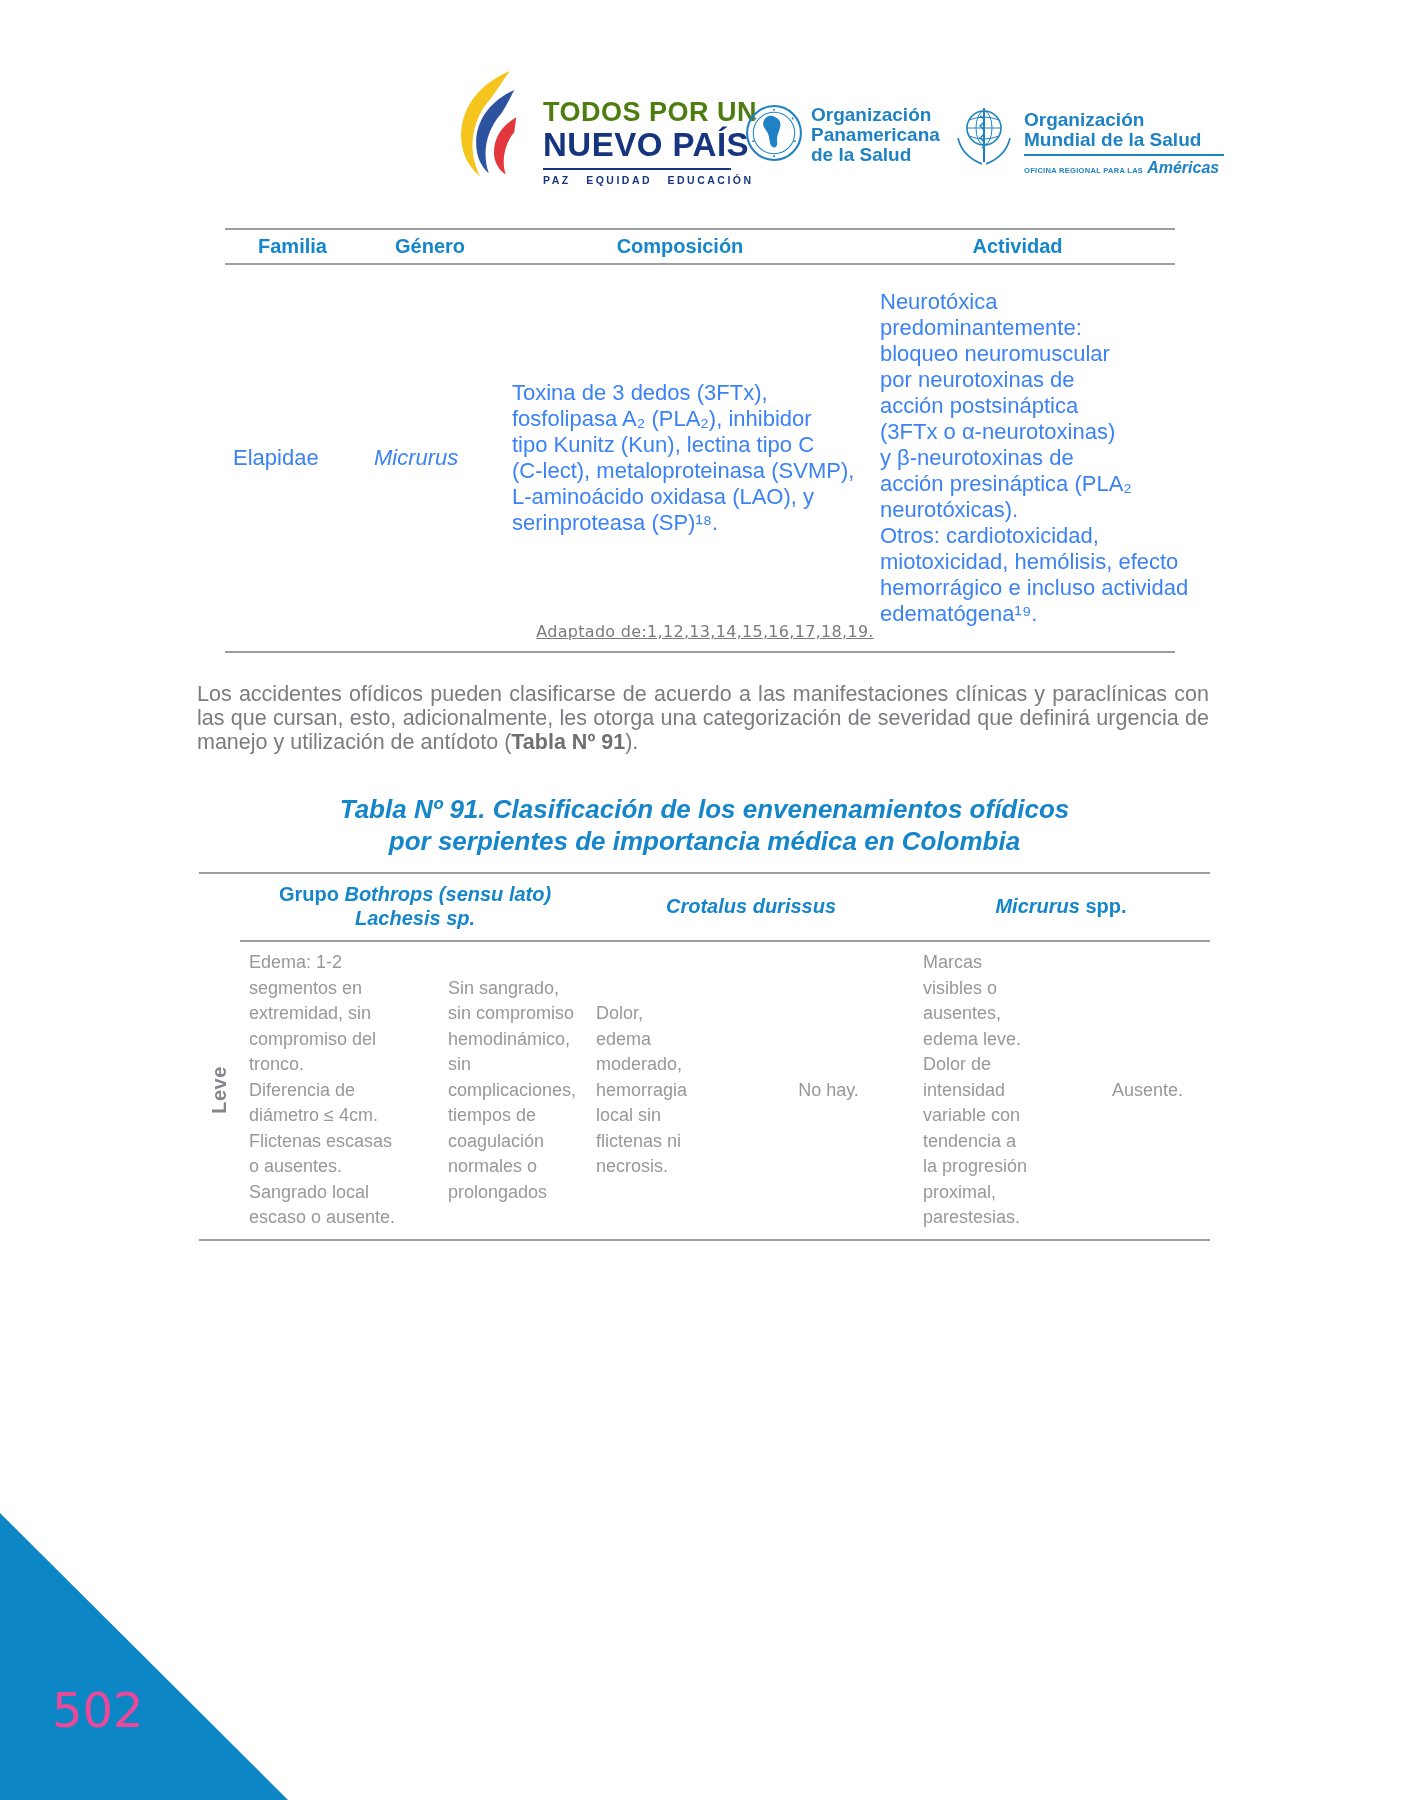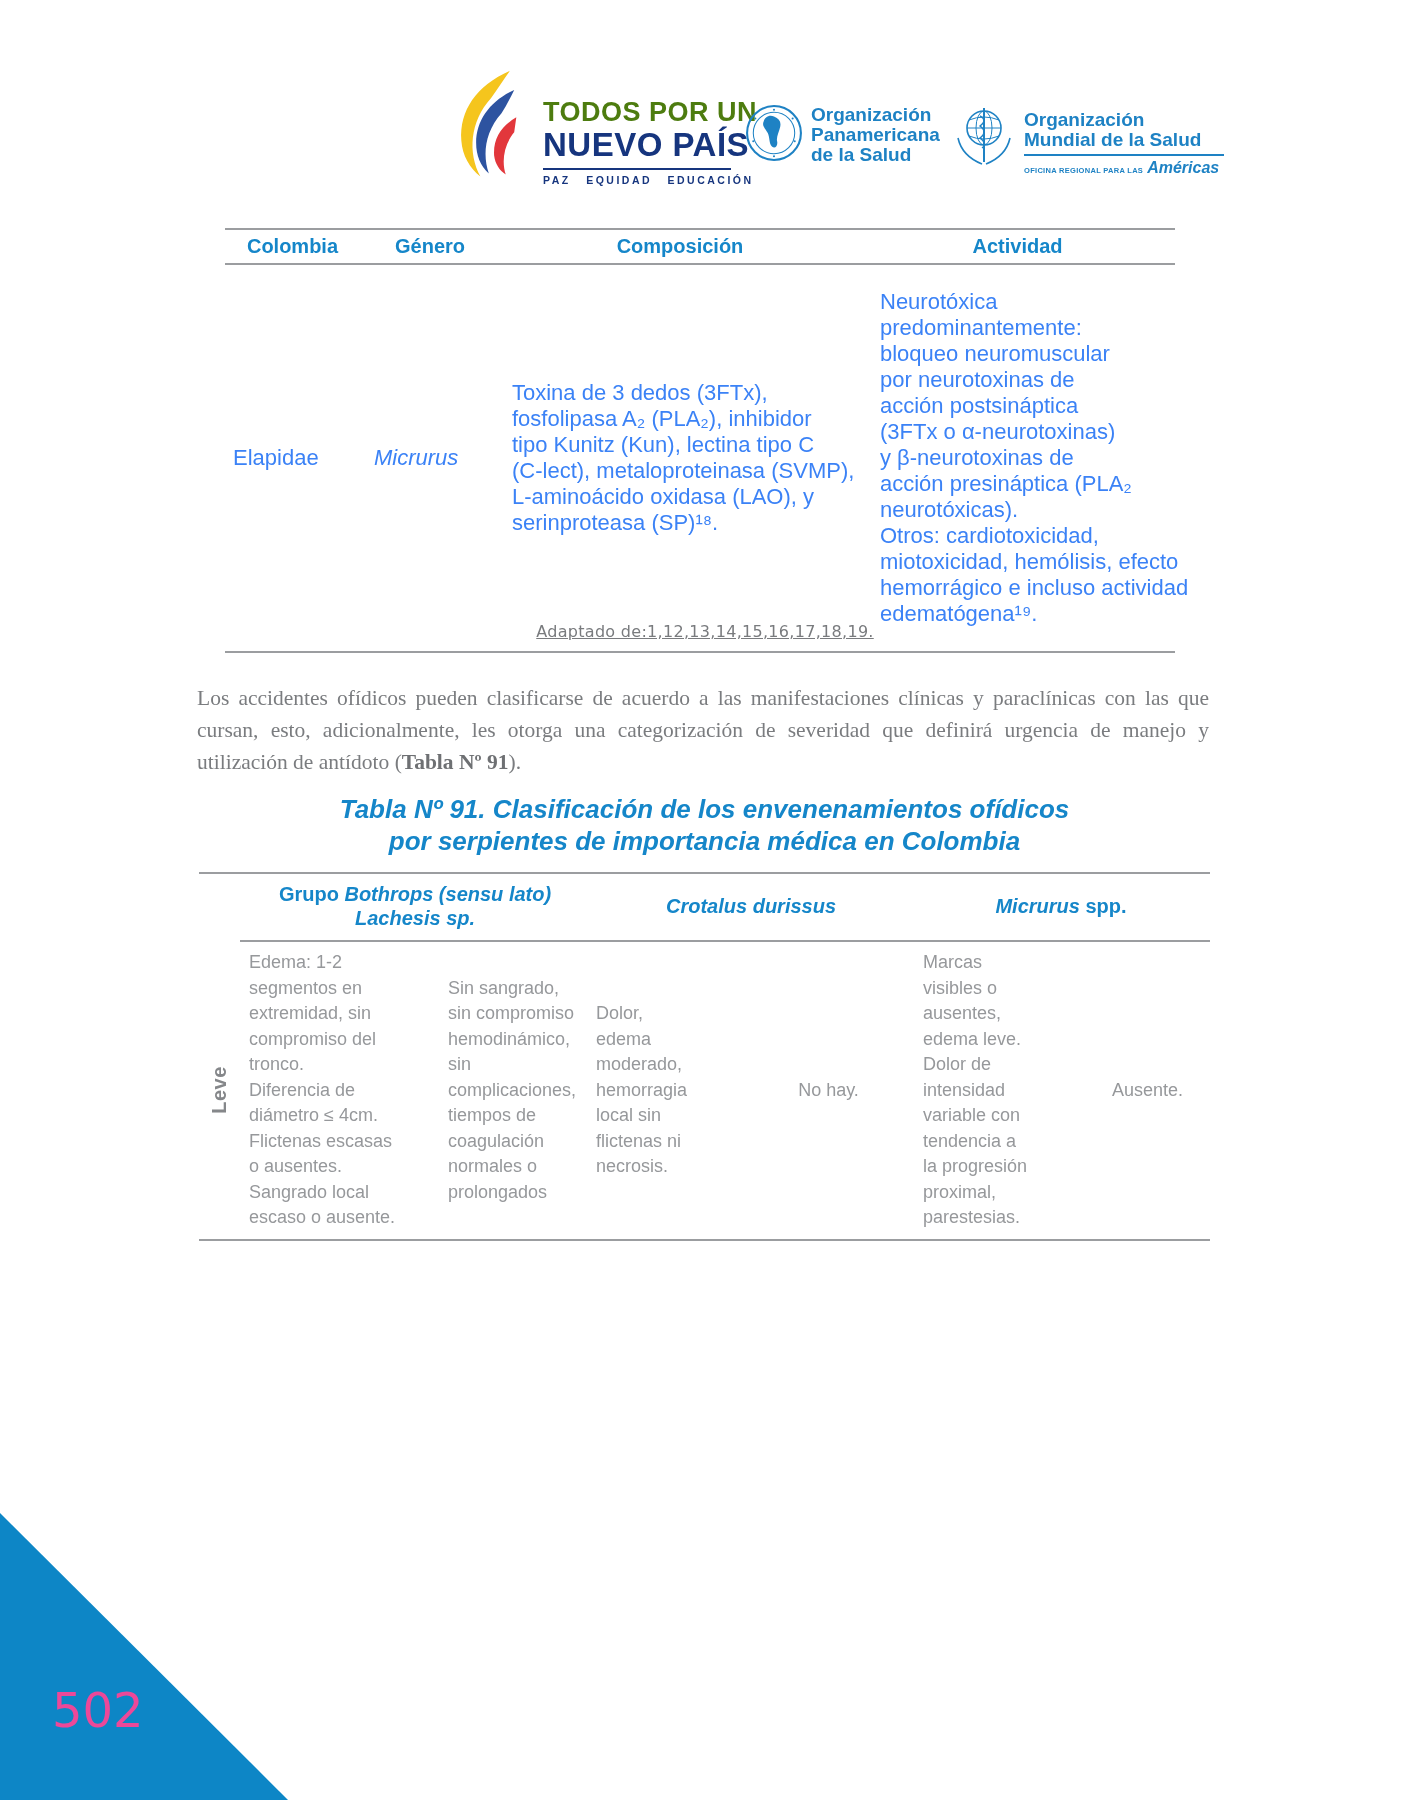--- a/index.html
+++ b/index.html
@@ -36,21 +36,21 @@
   .cell-familia{padding-left:8px !important;}
   .cell-genero{font-style:italic;padding-left:14px !important;}
   .cell-comp{padding-left:12px !important;line-height:26px;}
   .cell-act{padding-left:20px !important;line-height:26px;vertical-align:top !important;}
 
   .caption1{position:absolute;left:200px;top:622px;width:1010px;text-align:center;
             color:#797b7e;font-size:16px;letter-spacing:.3px;font-family:"DejaVu Sans",sans-serif;text-decoration:underline;}
 
   
   .para{position:absolute;left:197px;top:660px;width:1012px;text-align:justify;
-        color:#7a7c7f;font-size:21.5px;line-height:32px;font-family:Liberation Serif, serif;}
+        color:#7a7c7f;font-size:21.5px;line-height:24px;font-family:Liberation Sans, sans-serif;}
   .para b{color:#6e7073;}
 
   
   .t2-title{position:absolute;left:199px;top:793px;width:1011px;text-align:center;
             color:#1586c9;font-size:26px;font-weight:bold;font-style:italic;
             line-height:32px;white-space:pre-line;}
 
   
   .table2{position:absolute;left:199px;top:872px;width:1011px;border-collapse:collapse;table-layout:fixed;}
   .table2 th{color:#1586c9;font-size:20px;font-weight:bold;text-align:center;}
@@ -147,21 +147,21 @@
 
   <table class="table1">
     <colgroup>
         <col style="width:135px">
         <col style="width:140px">
         <col style="width:360px">
         <col style="width:315px">
       </colgroup>
     <thead>
       <tr>
-        <th>Colombia</th>
+        <th>Familia</th>
         <th>Género</th>
         <th>Composición</th>
         <th>Actividad</th>
       </tr>
     </thead>
     <tbody>
       <tr class="body">
         <td class="cell-familia">Elapidae</td>
         <td class="cell-genero">Micrurus</td>
         <td class="cell-comp pre">Toxina de 3 dedos (3FTx),

